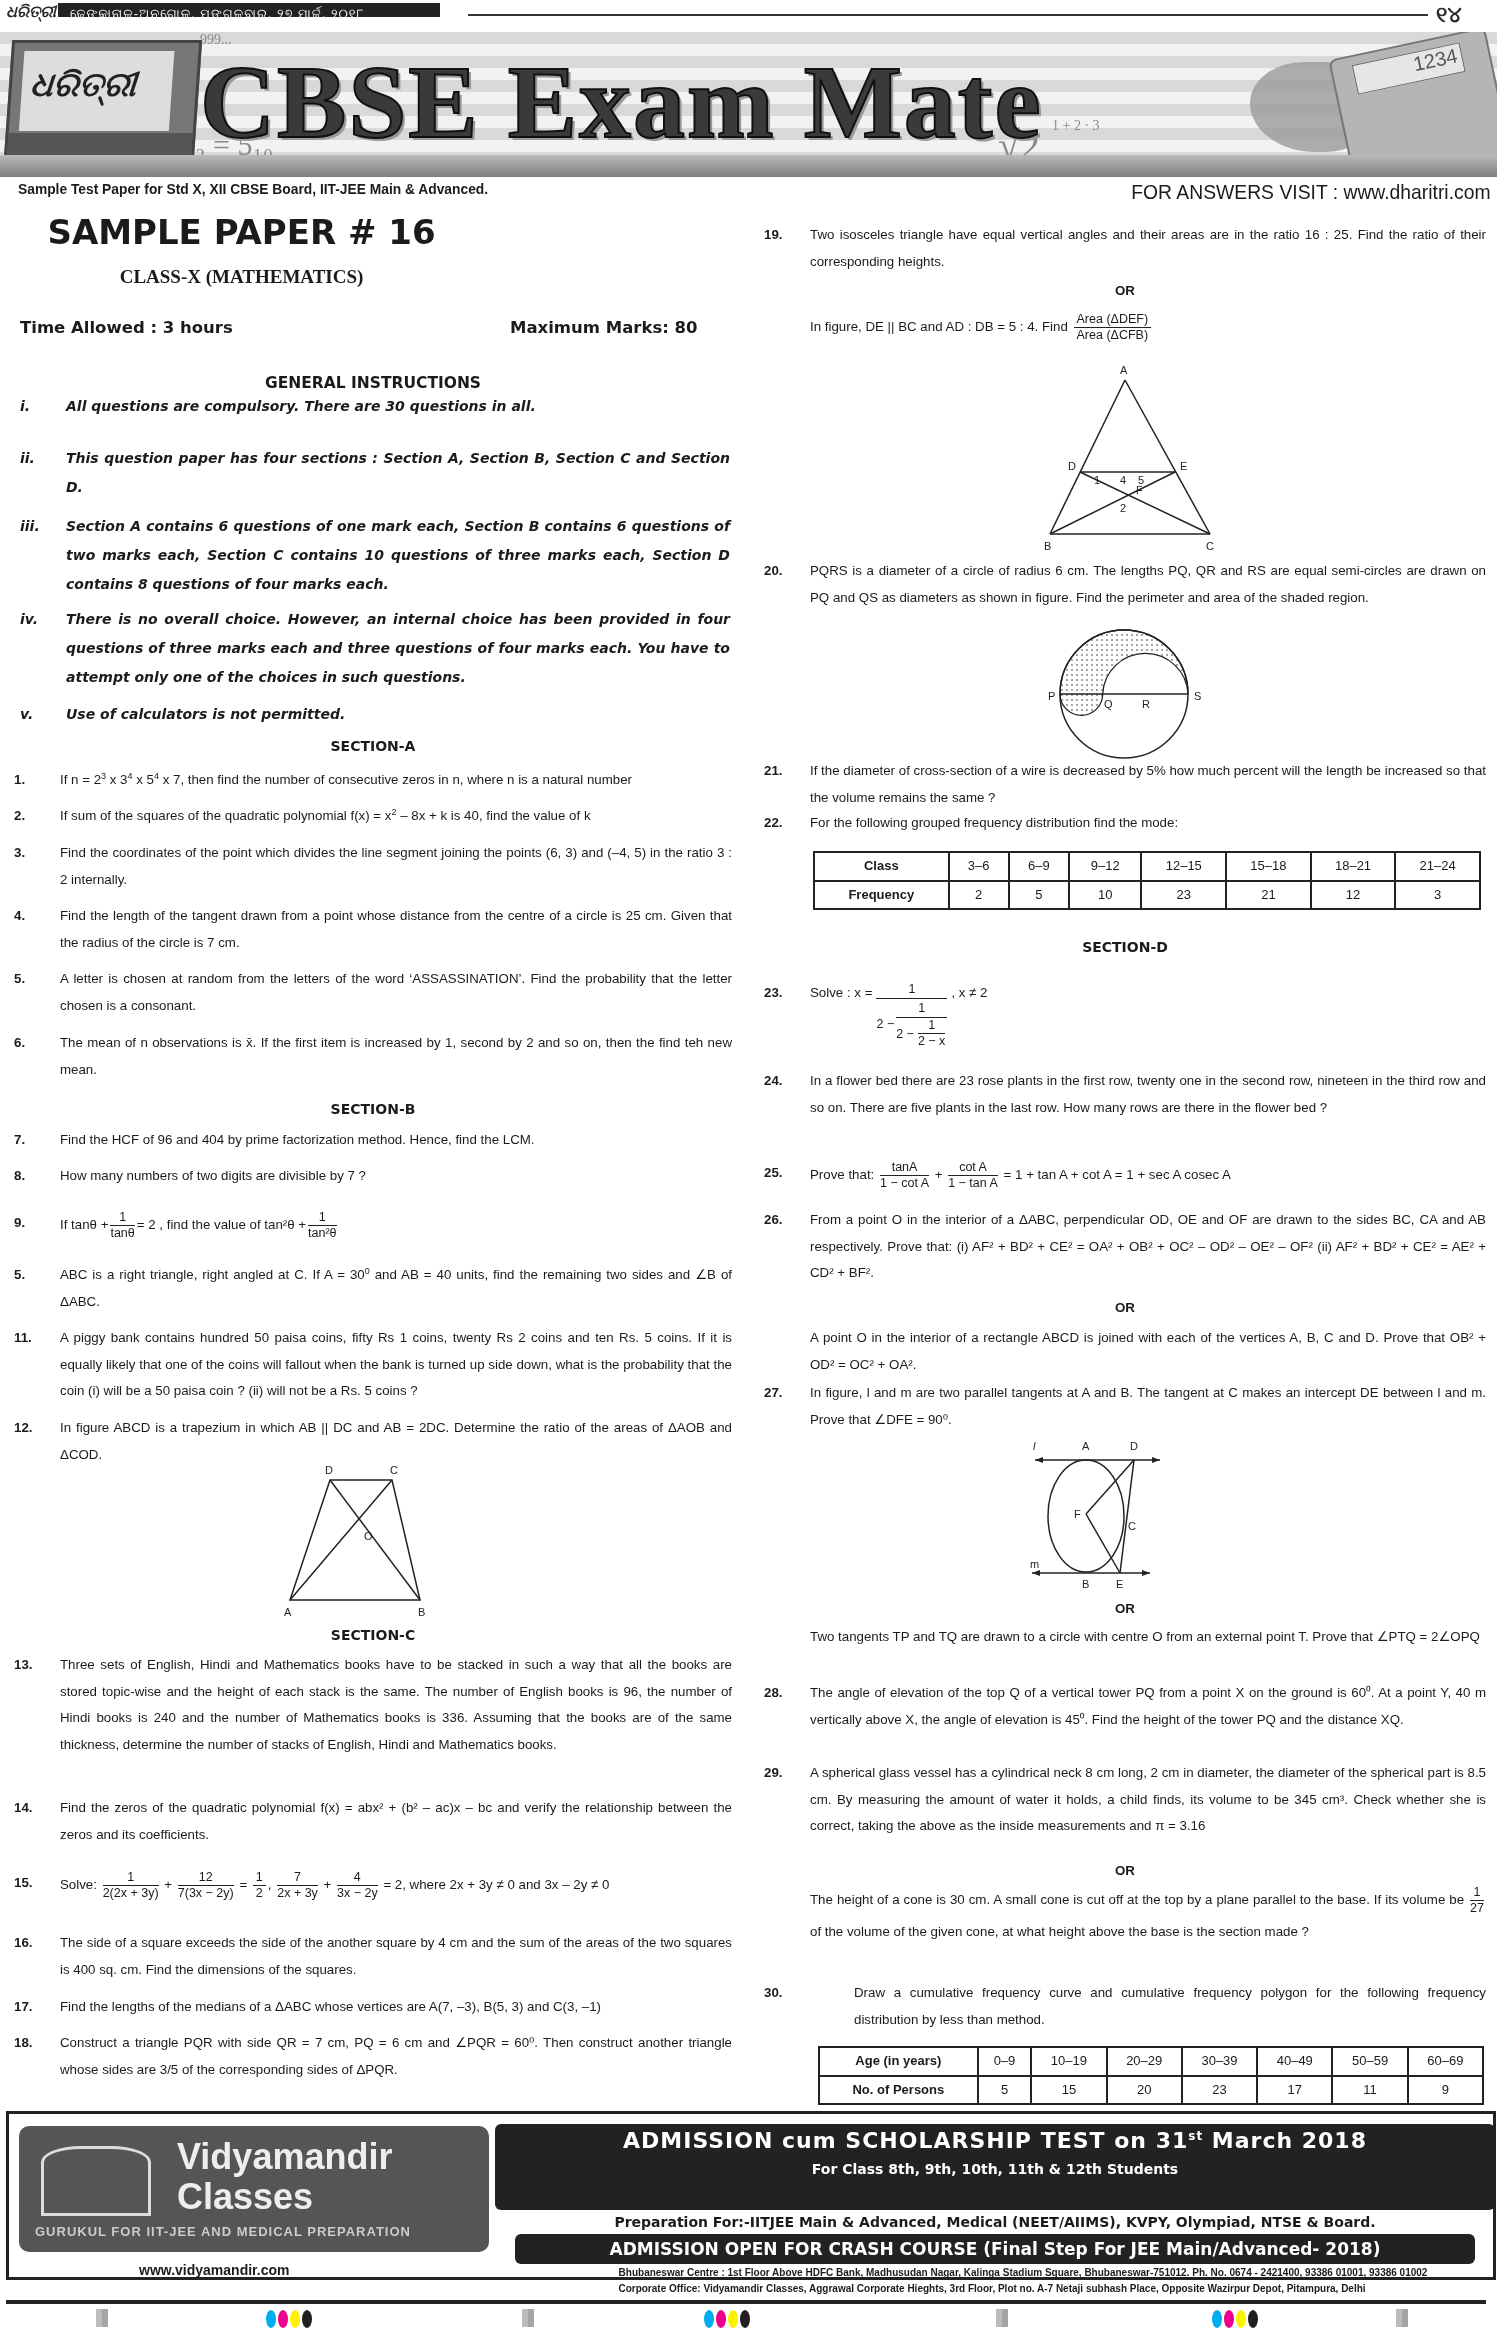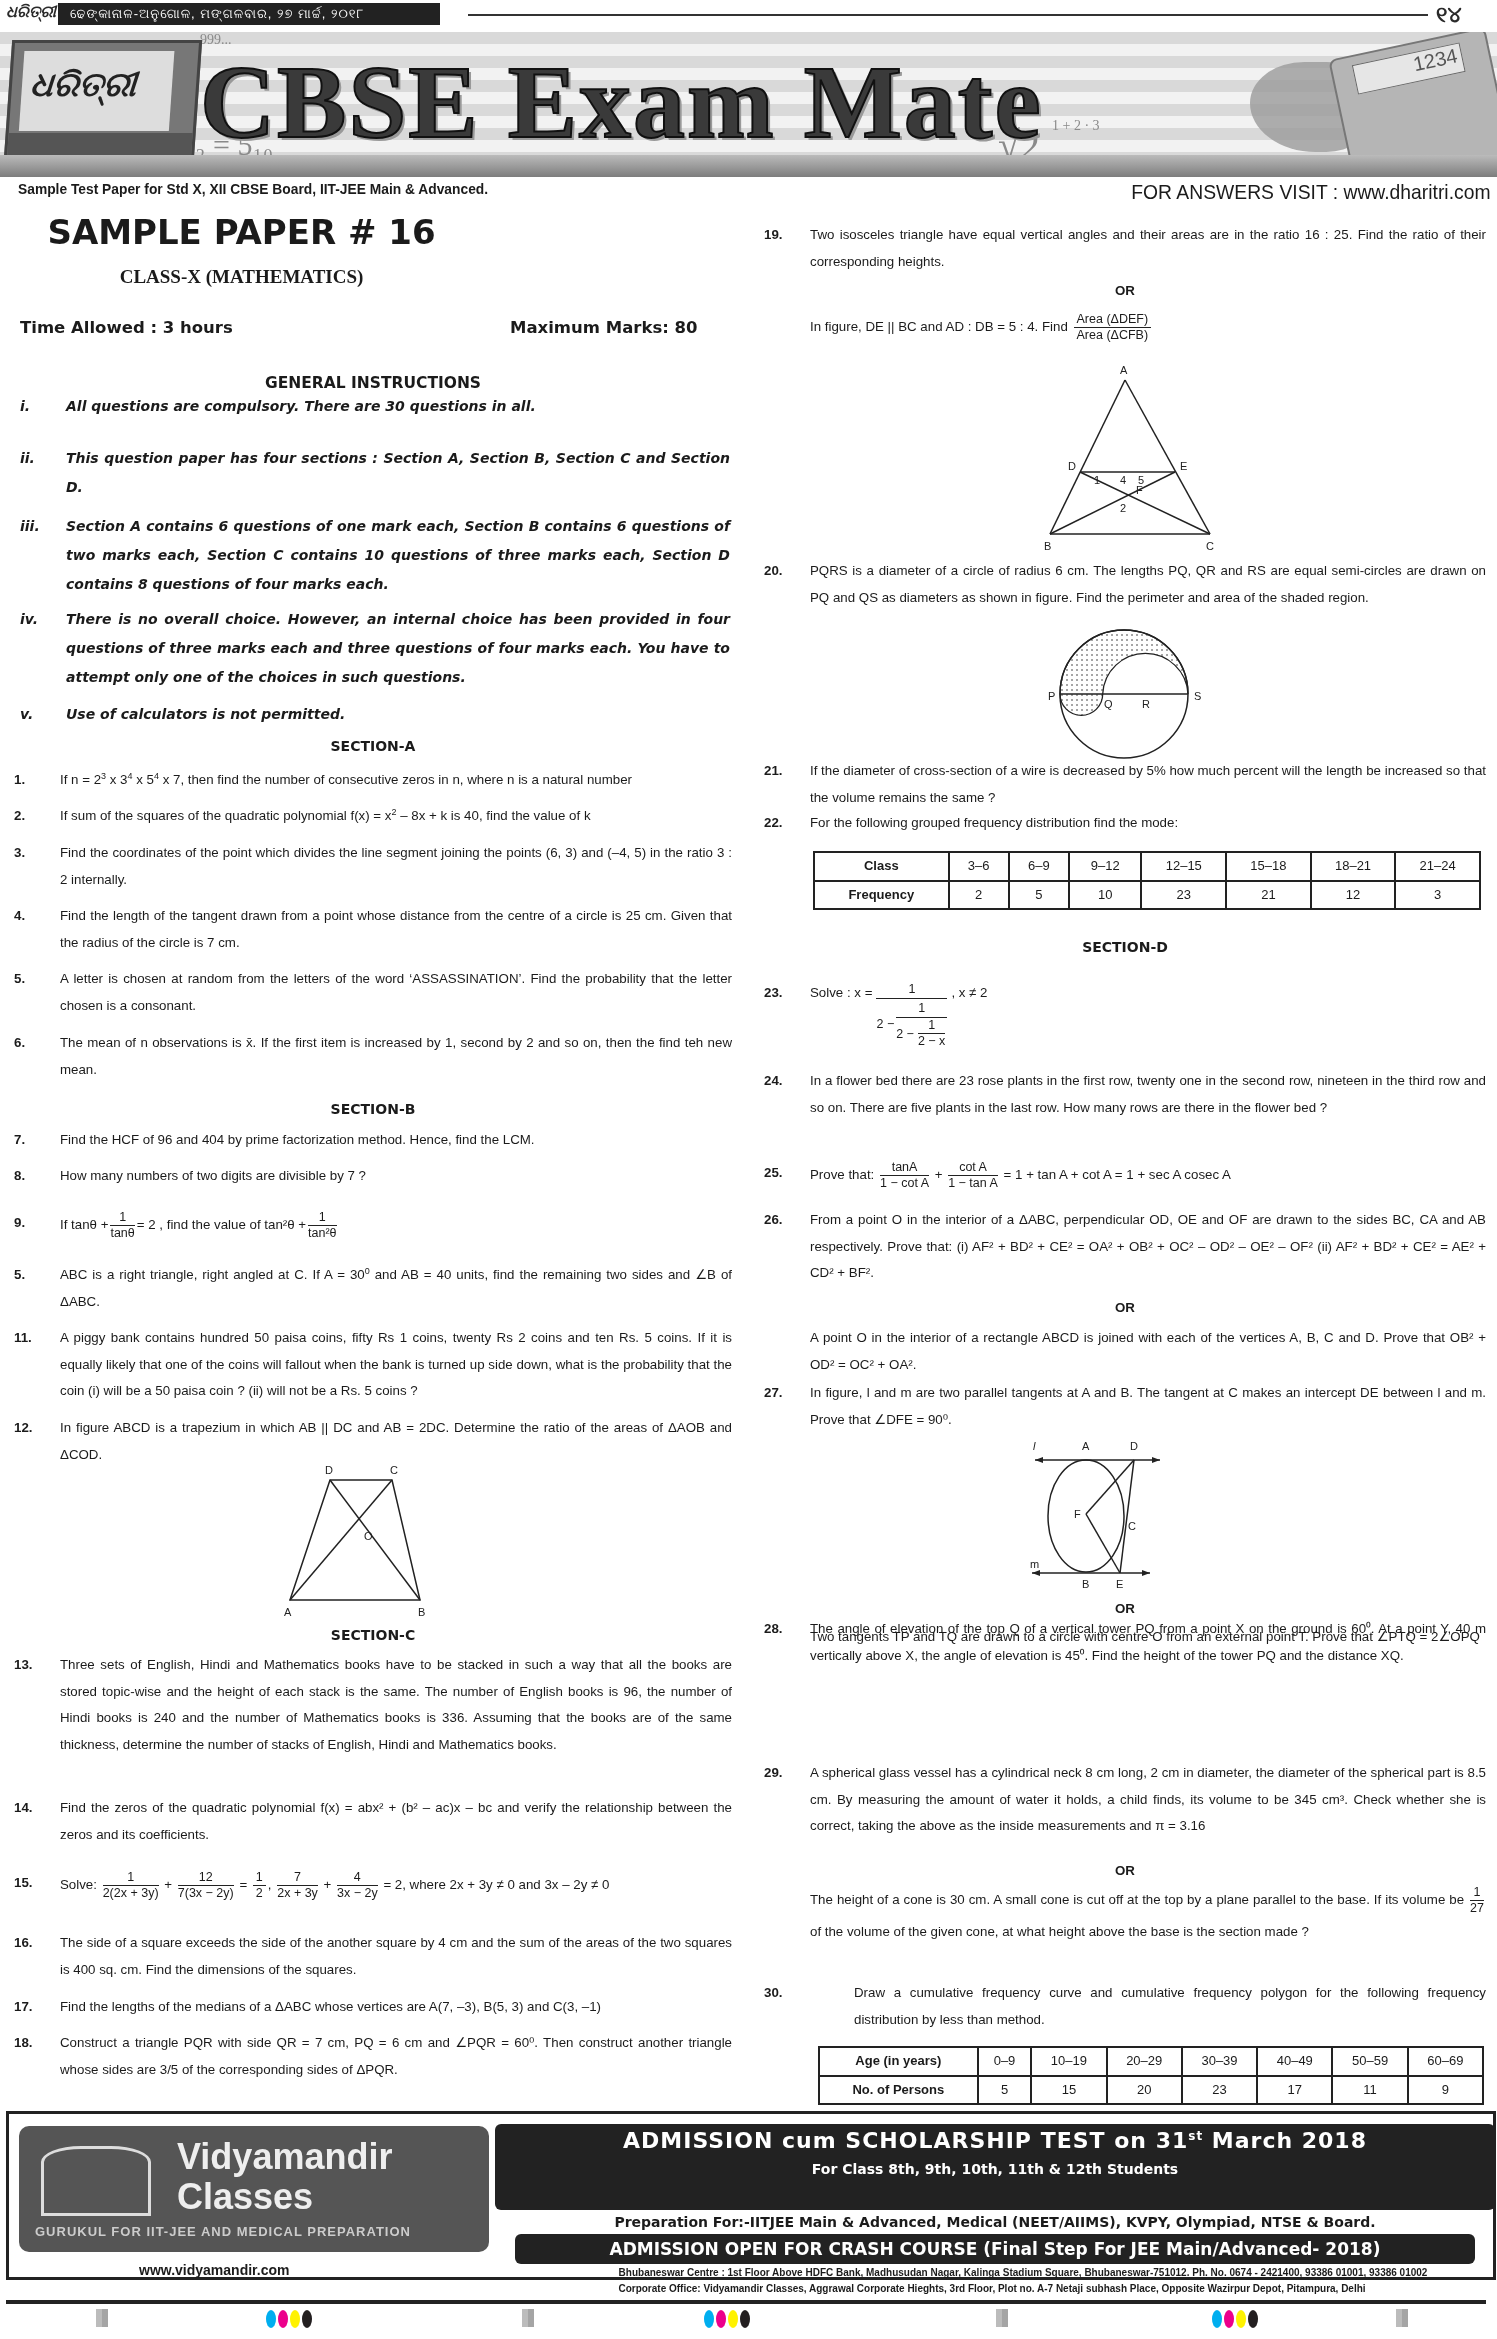--- a/index.html
+++ b/index.html
@@ -1,21 +1,21 @@
 <!DOCTYPE html>
 <html><head>
 <meta charset="utf-8">
 <style>
   * { box-sizing: border-box; margin: 0; padding: 0; }
   html, body { width: 1497px; height: 2339px; background: #fff; overflow: hidden; }
   body { position: relative; font-family: "Liberation Sans", sans-serif; color: #1b1b1b; }
   .abs { position: absolute; }
   .topbar { left: 0; top: 0; width: 1497px; height: 30px; }
   .logo-small { left: 6px; top: 3px; font-size: 16px; font-weight: bold; color: #2a2a2a; font-style: italic; }
-  .dateText { left: 26px; top: 4px; width: 440px; height: 22px; background: #222; color: #fff; font-size: 13px; padding: 3px 12px; letter-spacing: 1px; }
+  .dateText { left: 26px; top: 4px; width: 440px; height: 14px; background: #222; color: #fff; font-size: 13px; padding: 3px 12px; letter-spacing: 1px; }
   .rule-top { left: 468px; top: 14px; width: 960px; height: 2px; background: #333; }
   .pageno { left: 1436px; top: 2px; font-size: 22px; font-weight: bold; color: #2a2a2a; }
   .banner { left: 0; top: 32px; width: 1497px; height: 145px; overflow: hidden;
     background: repeating-linear-gradient(180deg, #d9d9d9 0 12px, #f2f2f2 12px 24px); }
   .banner .shadow { position: absolute; left: 0; bottom: 0; width: 100%; height: 22px; background: linear-gradient(#bbb, #7d7d7d); }
   .laptop { left: 8px; top: 8px; width: 190px; height: 120px; background: #777; border: 3px solid #444; transform: skewX(-4deg); }
   .laptop .screen { position:absolute; left:10px; top:8px; width:150px; height:80px; background:#ddd; }
   .laptop .brand { position:absolute; left:18px; top:22px; font-size:34px; font-weight:bold; color:#222; font-style:italic; }
   .laptop .kbd { position:absolute; left:0; bottom:0; width:100%; height:24px; background:#555; }
   .title-main { left: 200px; top: 10px; font-family: "Liberation Serif", serif; font-weight: bold; font-size: 104px; color: #3a3a3a; letter-spacing: 2px;
@@ -411,21 +411,21 @@
     <text x="0" y="130">m</text>
     <text x="52" y="150">B</text>
     <text x="86" y="150">E</text>
   </svg>
 
   <div class="or" style="left:764px;top:1596px;width:722px;">OR</div>
   <div class="q colR" style="top:1624px;">
     <span class="num"></span>
       <span class="txt">Two tangents TP and TQ are drawn to a circle with centre O from an external point T. Prove that ∠PTQ = 2∠OPQ</span>
   </div>
-  <div class="q colR" style="top:1616px;">
+  <div class="q colR" style="top:1680px;">
     <span class="num">28.</span>
       <span class="txt">The angle of elevation of the top Q of a vertical tower PQ from a point X on the ground is 60⁰. At a point Y, 40 m vertically above X, the angle of elevation is 45⁰. Find the height of the tower PQ and the distance XQ.</span>
   </div>
   <div class="q colR" style="top:1760px;">
     <span class="num">29.</span>
       <span class="txt">A spherical glass vessel has a cylindrical neck 8 cm long, 2 cm in diameter, the diameter of the spherical part is 8.5 cm. By measuring the amount of water it holds, a child finds, its volume to be 345 cm³. Check whether she is correct, taking the above as the inside measurements and π = 3.16</span>
   </div>
   <div class="or" style="left:764px;top:1858px;width:722px;">OR</div>
   <div class="q colR" style="top:1884px;line-height:32px;">
     <span class="num"></span>

